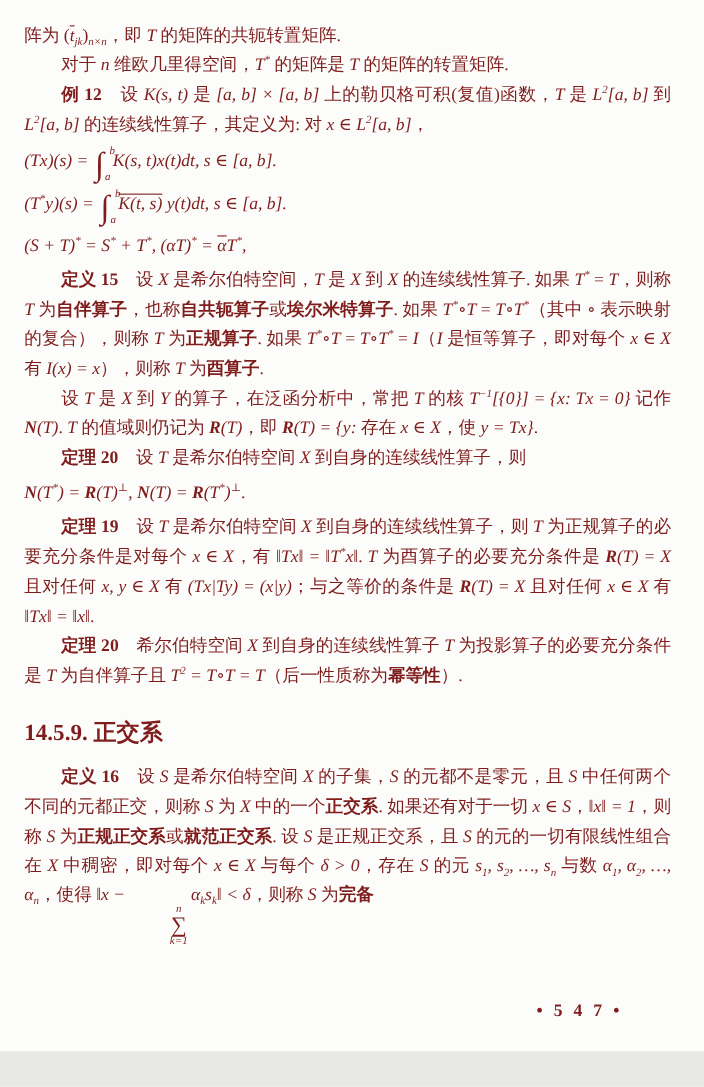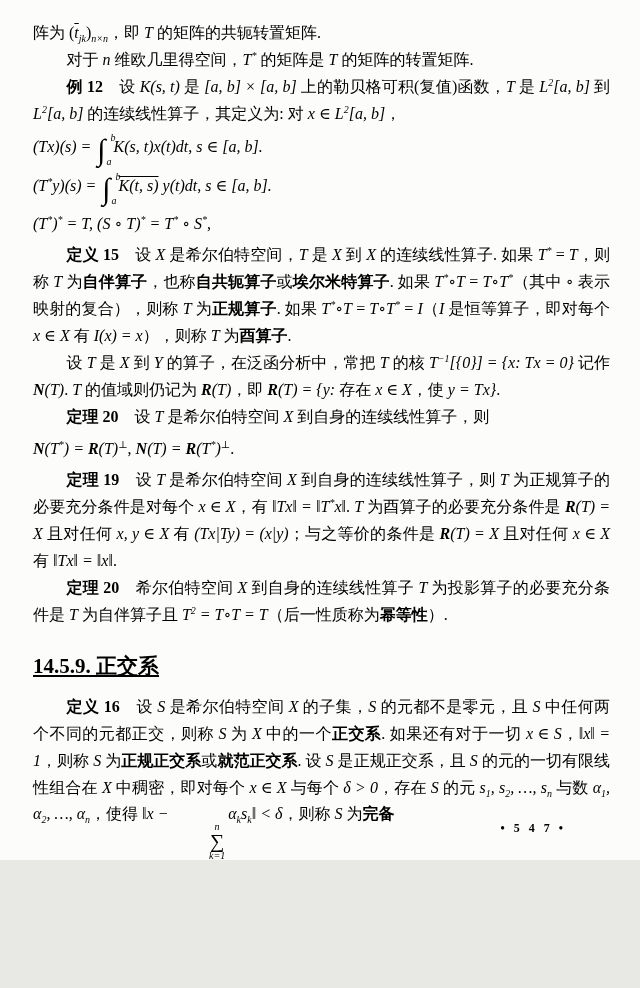--- a/index.html
+++ b/index.html
@@ -1,49 +1,49 @@
 <!DOCTYPE html>
 <html><head>
 <meta charset="utf-8">
 <style>
   html,body{margin:0;padding:0;background:#e8e8e4;}
   .page{
     position:relative;
-    width:640px;height:860px;
+    width:640px;height:956px;
     margin:0 auto;
     background:#fcfcfa;
     box-sizing:border-box;
-    padding:20px 30px 0 33px;
+    padding:20px 30px 0 22px;
     overflow:hidden;
     font-family:"Liberation Serif","DejaVu Serif",serif;
     font-size:16px;
     line-height:1.68;
-    color:#000000;
+    color:#7f1d1d;
   }
   .blk{margin:0;}
   .p{text-align:justify;}
   .ind{text-indent:2.1em;}
   .formula{text-align:left;margin:5px 0;text-indent:0;}
-  .heading{font-size:21px;font-weight:600;margin:20px 0 10px;text-indent:0;font-family:"Liberation Serif","DejaVu Serif",serif;text-decoration:underline;}
+  .heading{font-size:21px;font-weight:600;margin:20px 0 10px;text-indent:0;font-family:"Liberation Serif","DejaVu Serif",serif;}
   .b{font-weight:bold;}
   .i{font-style:italic;}
   .bi{font-weight:bold;font-style:italic;}
   .scr{font-style:italic;font-weight:bold;}
   .iol{font-style:italic;text-decoration:overline;}
   .sup{font-size:10px;vertical-align:super;font-style:italic;line-height:0;}
   .sub{font-size:10px;vertical-align:sub;font-style:italic;line-height:0;}
   .int{display:inline-flex;align-items:center;vertical-align:-8px;margin:0 2px;font-style:normal;}
   .int .sign{font-size:30px;line-height:1;}
   .int .lims{display:inline-flex;flex-direction:column;justify-content:space-between;height:34px;margin-left:1px;}
   .lim{font-size:10px;font-style:italic;line-height:1;}
   .int .top{transform:translateX(4px);}
   .sum{display:inline-flex;flex-direction:column;align-items:center;vertical-align:-11px;margin:0 3px;line-height:1;}
   .sum .sign{font-size:20px;line-height:.95;font-style:normal;}
   .sum .lim{font-style:italic;}
-  .pagenum{position:absolute;right:74px;bottom:22px;font-size:12px;letter-spacing:3px;font-weight:bold;}
+  .pagenum{position:absolute;right:74px;bottom:22px;font-size:16px;letter-spacing:3px;font-weight:bold;}
 </style>
 </head>
 <body>
 
 <main class="page">
   <div id="content">
       <div class="blk p"><span>阵为 (</span><span class="iol">t</span><span class="sub">jk</span><span>)</span><span class="sub">n×n</span><span>，即 </span><span class="i">T</span><span> 的矩阵的共轭转置矩阵.</span></div>
       <div class="blk p ind"><span>对于 </span><span class="i">n</span><span> 维欧几里得空间，</span><span class="i">T</span><span class="sup">*</span><span> 的矩阵是 </span><span class="i">T</span><span> 的矩阵的转置矩阵.</span></div>
       <div class="blk p ind"><span class="b">例 12</span><span>　设 </span><span class="i">K(s, t)</span><span> 是 </span><span class="i">[a, b] × [a, b]</span><span> 上的勒贝格可积(复值)函数，</span><span class="i">T</span><span> 是 </span><span class="i">L</span><span class="sup">2</span><span class="i">[a, b]</span><span> 到 </span><span class="i">L</span><span class="sup">2</span><span class="i">[a, b]</span><span> 的连续线性算子，其定义为: 对 </span><span class="i">x ∈ L</span><span class="sup">2</span><span class="i">[a, b]</span><span>，</span></div>
       <div class="blk formula"><span class="i">(Tx)(s) = </span><span class="int">
@@ -53,21 +53,21 @@
             <span class="lim bot">a</span>
           </span>
         </span><span class="i">K(s, t)x(t)dt</span><span>,  </span><span class="i">s ∈ [a, b].</span></div>
       <div class="blk formula"><span class="i">(T</span><span class="sup">*</span><span class="i">y)(s) = </span><span class="int">
           <span class="sign">∫</span>
           <span class="lims">
             <span class="lim top">b</span>
             <span class="lim bot">a</span>
           </span>
         </span><span class="iol">K(t, s)</span><span class="i"> y(t)dt</span><span>,  </span><span class="i">s ∈ [a, b].</span></div>
-      <div class="blk formula"><span class="i">(T</span><span class="sup">*</span><span class="i">)</span><span class="sup">*</span><span class="i"> = T,  (S ∘ T)</span><span class="sup">*</span><span class="i"> = T</span><span class="sup">*</span><span class="i"> ∘ S</span><span class="sup">*</span><span class="i">,</span></div>
+      <div class="blk formula"><span class="i">(S + T)</span><span class="sup">*</span><span class="i"> = S</span><span class="sup">*</span><span class="i"> + T</span><span class="sup">*</span><span class="i">,  (αT)</span><span class="sup">*</span><span class="i"> = </span><span class="iol">α</span><span class="i">T</span><span class="sup">*</span><span class="i">,</span></div>
       <div class="blk p ind"><span class="b">定义 15</span><span>　设 </span><span class="i">X</span><span> 是希尔伯特空间，</span><span class="i">T</span><span> 是 </span><span class="i">X</span><span> 到 </span><span class="i">X</span><span> 的连续线性算子. 如果 </span><span class="i">T</span><span class="sup">*</span><span> = </span><span class="i">T</span><span>，则称 </span><span class="i">T</span><span> 为</span><span class="b">自伴算子</span><span>，也称</span><span class="b">自共轭算子</span><span>或</span><span class="b">埃尔米特算子</span><span>. 如果 </span><span class="i">T</span><span class="sup">*</span><span>∘</span><span class="i">T</span><span> = </span><span class="i">T</span><span>∘</span><span class="i">T</span><span class="sup">*</span><span>（其中 ∘ 表示映射的复合），则称 </span><span class="i">T</span><span> 为</span><span class="b">正规算子</span><span>. 如果 </span><span class="i">T</span><span class="sup">*</span><span>∘</span><span class="i">T</span><span> = </span><span class="i">T</span><span>∘</span><span class="i">T</span><span class="sup">*</span><span> = </span><span class="i">I</span><span>（</span><span class="i">I</span><span> 是恒等算子，即对每个 </span><span class="i">x ∈ X</span><span> 有 </span><span class="i">I(x) = x</span><span>），则称 </span><span class="i">T</span><span> 为</span><span class="b">酉算子</span><span>.</span></div>
       <div class="blk p ind"><span>设 </span><span class="i">T</span><span> 是 </span><span class="i">X</span><span> 到 </span><span class="i">Y</span><span> 的算子，在泛函分析中，常把 </span><span class="i">T</span><span> 的核 </span><span class="i">T</span><span class="sup">−1</span><span class="i">[{0}] = {x: Tx = 0}</span><span> 记作 </span><span class="scr">N</span><span class="i">(T)</span><span>. </span><span class="i">T</span><span> 的值域则仍记为 </span><span class="scr">R</span><span class="i">(T)</span><span>，即 </span><span class="scr">R</span><span class="i">(T) = {y: </span><span>存在 </span><span class="i">x ∈ X</span><span>，使 </span><span class="i">y = Tx}</span><span>.</span></div>
       <div class="blk p ind"><span class="b">定理 20</span><span>　设 </span><span class="i">T</span><span> 是希尔伯特空间 </span><span class="i">X</span><span> 到自身的连续线性算子，则</span></div>
       <div class="blk formula"><span class="scr">N</span><span class="i">(T</span><span class="sup">*</span><span class="i">) = </span><span class="scr">R</span><span class="i">(T)</span><span class="sup">⊥</span><span>,  </span><span class="scr">N</span><span class="i">(T) = </span><span class="scr">R</span><span class="i">(T</span><span class="sup">*</span><span class="i">)</span><span class="sup">⊥</span><span>.</span></div>
       <div class="blk p ind"><span class="b">定理 19</span><span>　设 </span><span class="i">T</span><span> 是希尔伯特空间 </span><span class="i">X</span><span> 到自身的连续线性算子，则 </span><span class="i">T</span><span> 为正规算子的必要充分条件是对每个 </span><span class="i">x ∈ X</span><span>，有 </span><span class="i">‖Tx‖ = ‖T</span><span class="sup">*</span><span class="i">x‖</span><span>. </span><span class="i">T</span><span> 为酉算子的必要充分条件是 </span><span class="scr">R</span><span class="i">(T) = X</span><span> 且对任何 </span><span class="i">x, y ∈ X</span><span> 有 </span><span class="i">(Tx|Ty) = (x|y)</span><span>；与之等价的条件是 </span><span class="scr">R</span><span class="i">(T) = X</span><span> 且对任何 </span><span class="i">x ∈ X</span><span> 有 </span><span class="i">‖Tx‖ = ‖x‖</span><span>.</span></div>
       <div class="blk p ind"><span class="b">定理 20</span><span>　希尔伯特空间 </span><span class="i">X</span><span> 到自身的连续线性算子 </span><span class="i">T</span><span> 为投影算子的必要充分条件是 </span><span class="i">T</span><span> 为自伴算子且 </span><span class="i">T</span><span class="sup">2</span><span class="i"> = T∘T = T</span><span>（后一性质称为</span><span class="b">幂等性</span><span>）.</span></div>
       <h2 class="blk heading"><span>14.5.9. 正交系</span></h2>
       <div class="blk p ind"><span class="b">定义 16</span><span>　设 </span><span class="i">S</span><span> 是希尔伯特空间 </span><span class="i">X</span><span> 的子集，</span><span class="i">S</span><span> 的元都不是零元，且 </span><span class="i">S</span><span> 中任何两个不同的元都正交，则称 </span><span class="i">S</span><span> 为 </span><span class="i">X</span><span> 中的一个</span><span class="b">正交系</span><span>. 如果还有对于一切 </span><span class="i">x ∈ S</span><span>，</span><span class="i">‖x‖ = 1</span><span>，则称 </span><span class="i">S</span><span> 为</span><span class="b">正规正交系</span><span>或</span><span class="b">就范正交系</span><span>. 设 </span><span class="i">S</span><span> 是正规正交系，且 </span><span class="i">S</span><span> 的元的一切有限线性组合在 </span><span class="i">X</span><span> 中稠密，即对每个 </span><span class="i">x ∈ X</span><span> 与每个 </span><span class="i">δ &gt; 0</span><span>，存在 </span><span class="i">S</span><span> 的元 </span><span class="i">s</span><span class="sub">1</span><span class="i">, s</span><span class="sub">2</span><span class="i">, …, s</span><span class="sub">n</span><span> 与数 </span><span class="i">α</span><span class="sub">1</span><span class="i">, α</span><span class="sub">2</span><span class="i">, …, α</span><span class="sub">n</span><span>，使得 </span><span class="i">‖x − </span><span class="sum">
           <span class="lim top">n</span>
           <span class="sign">∑</span>

